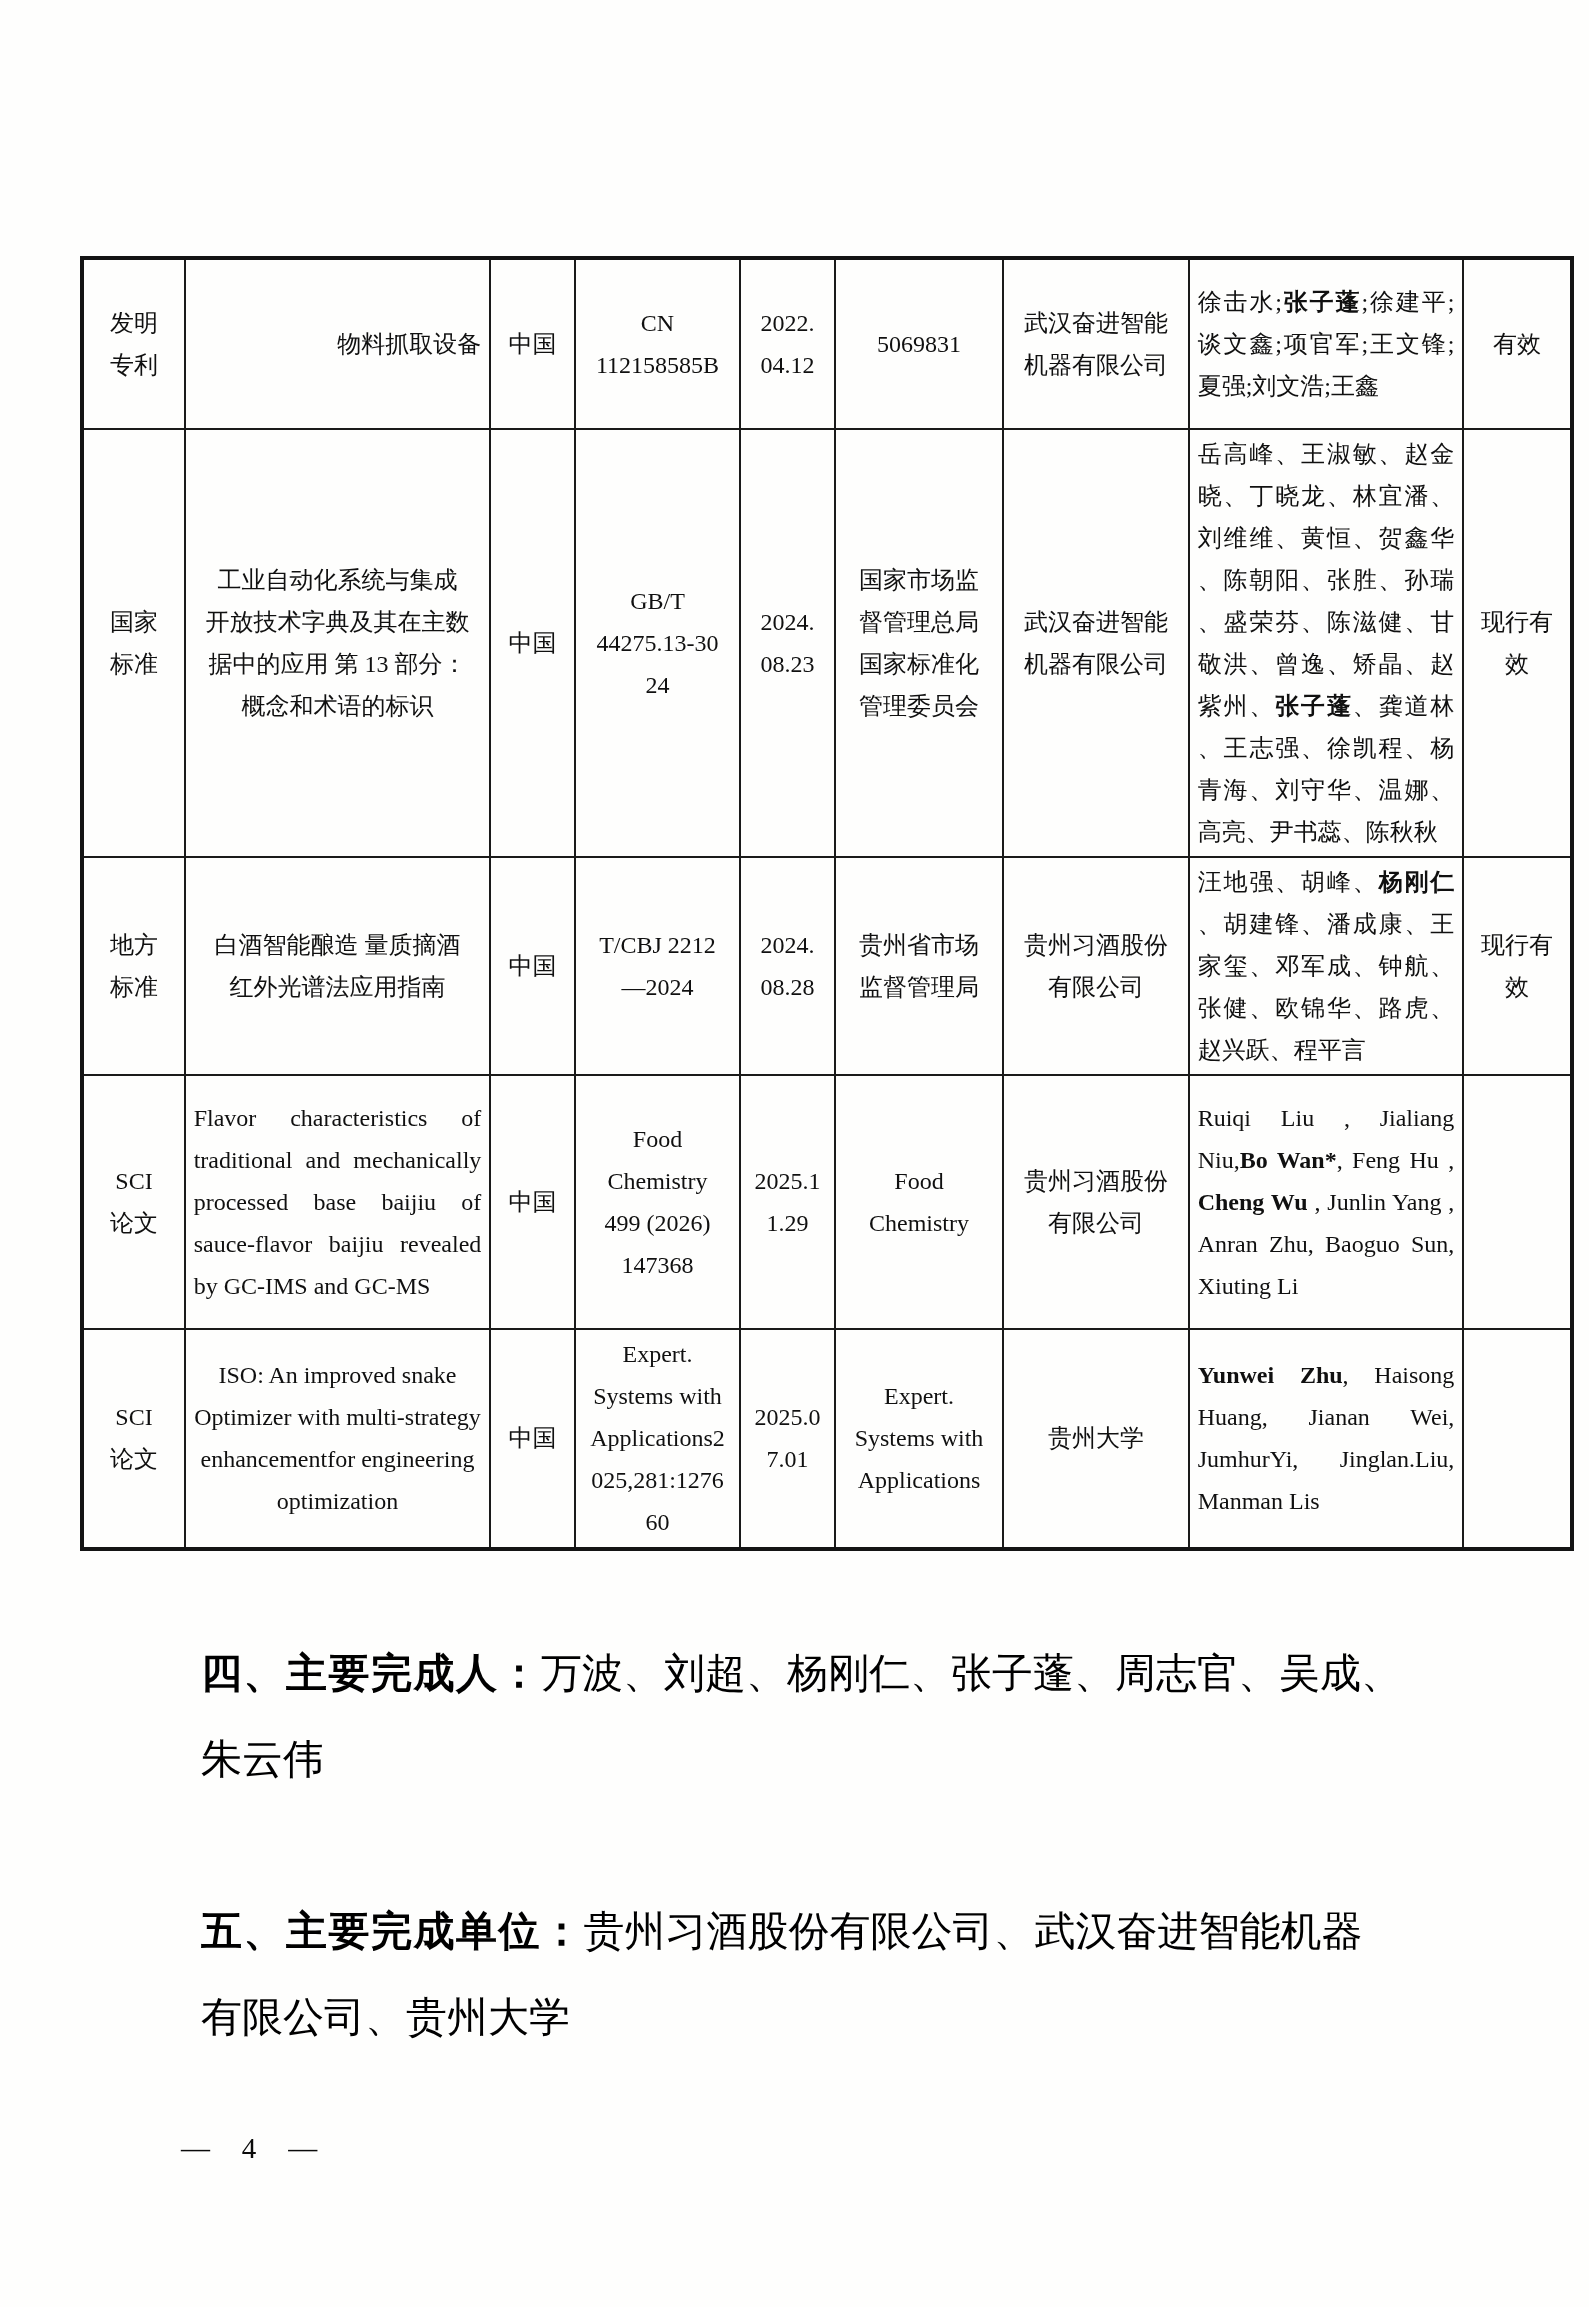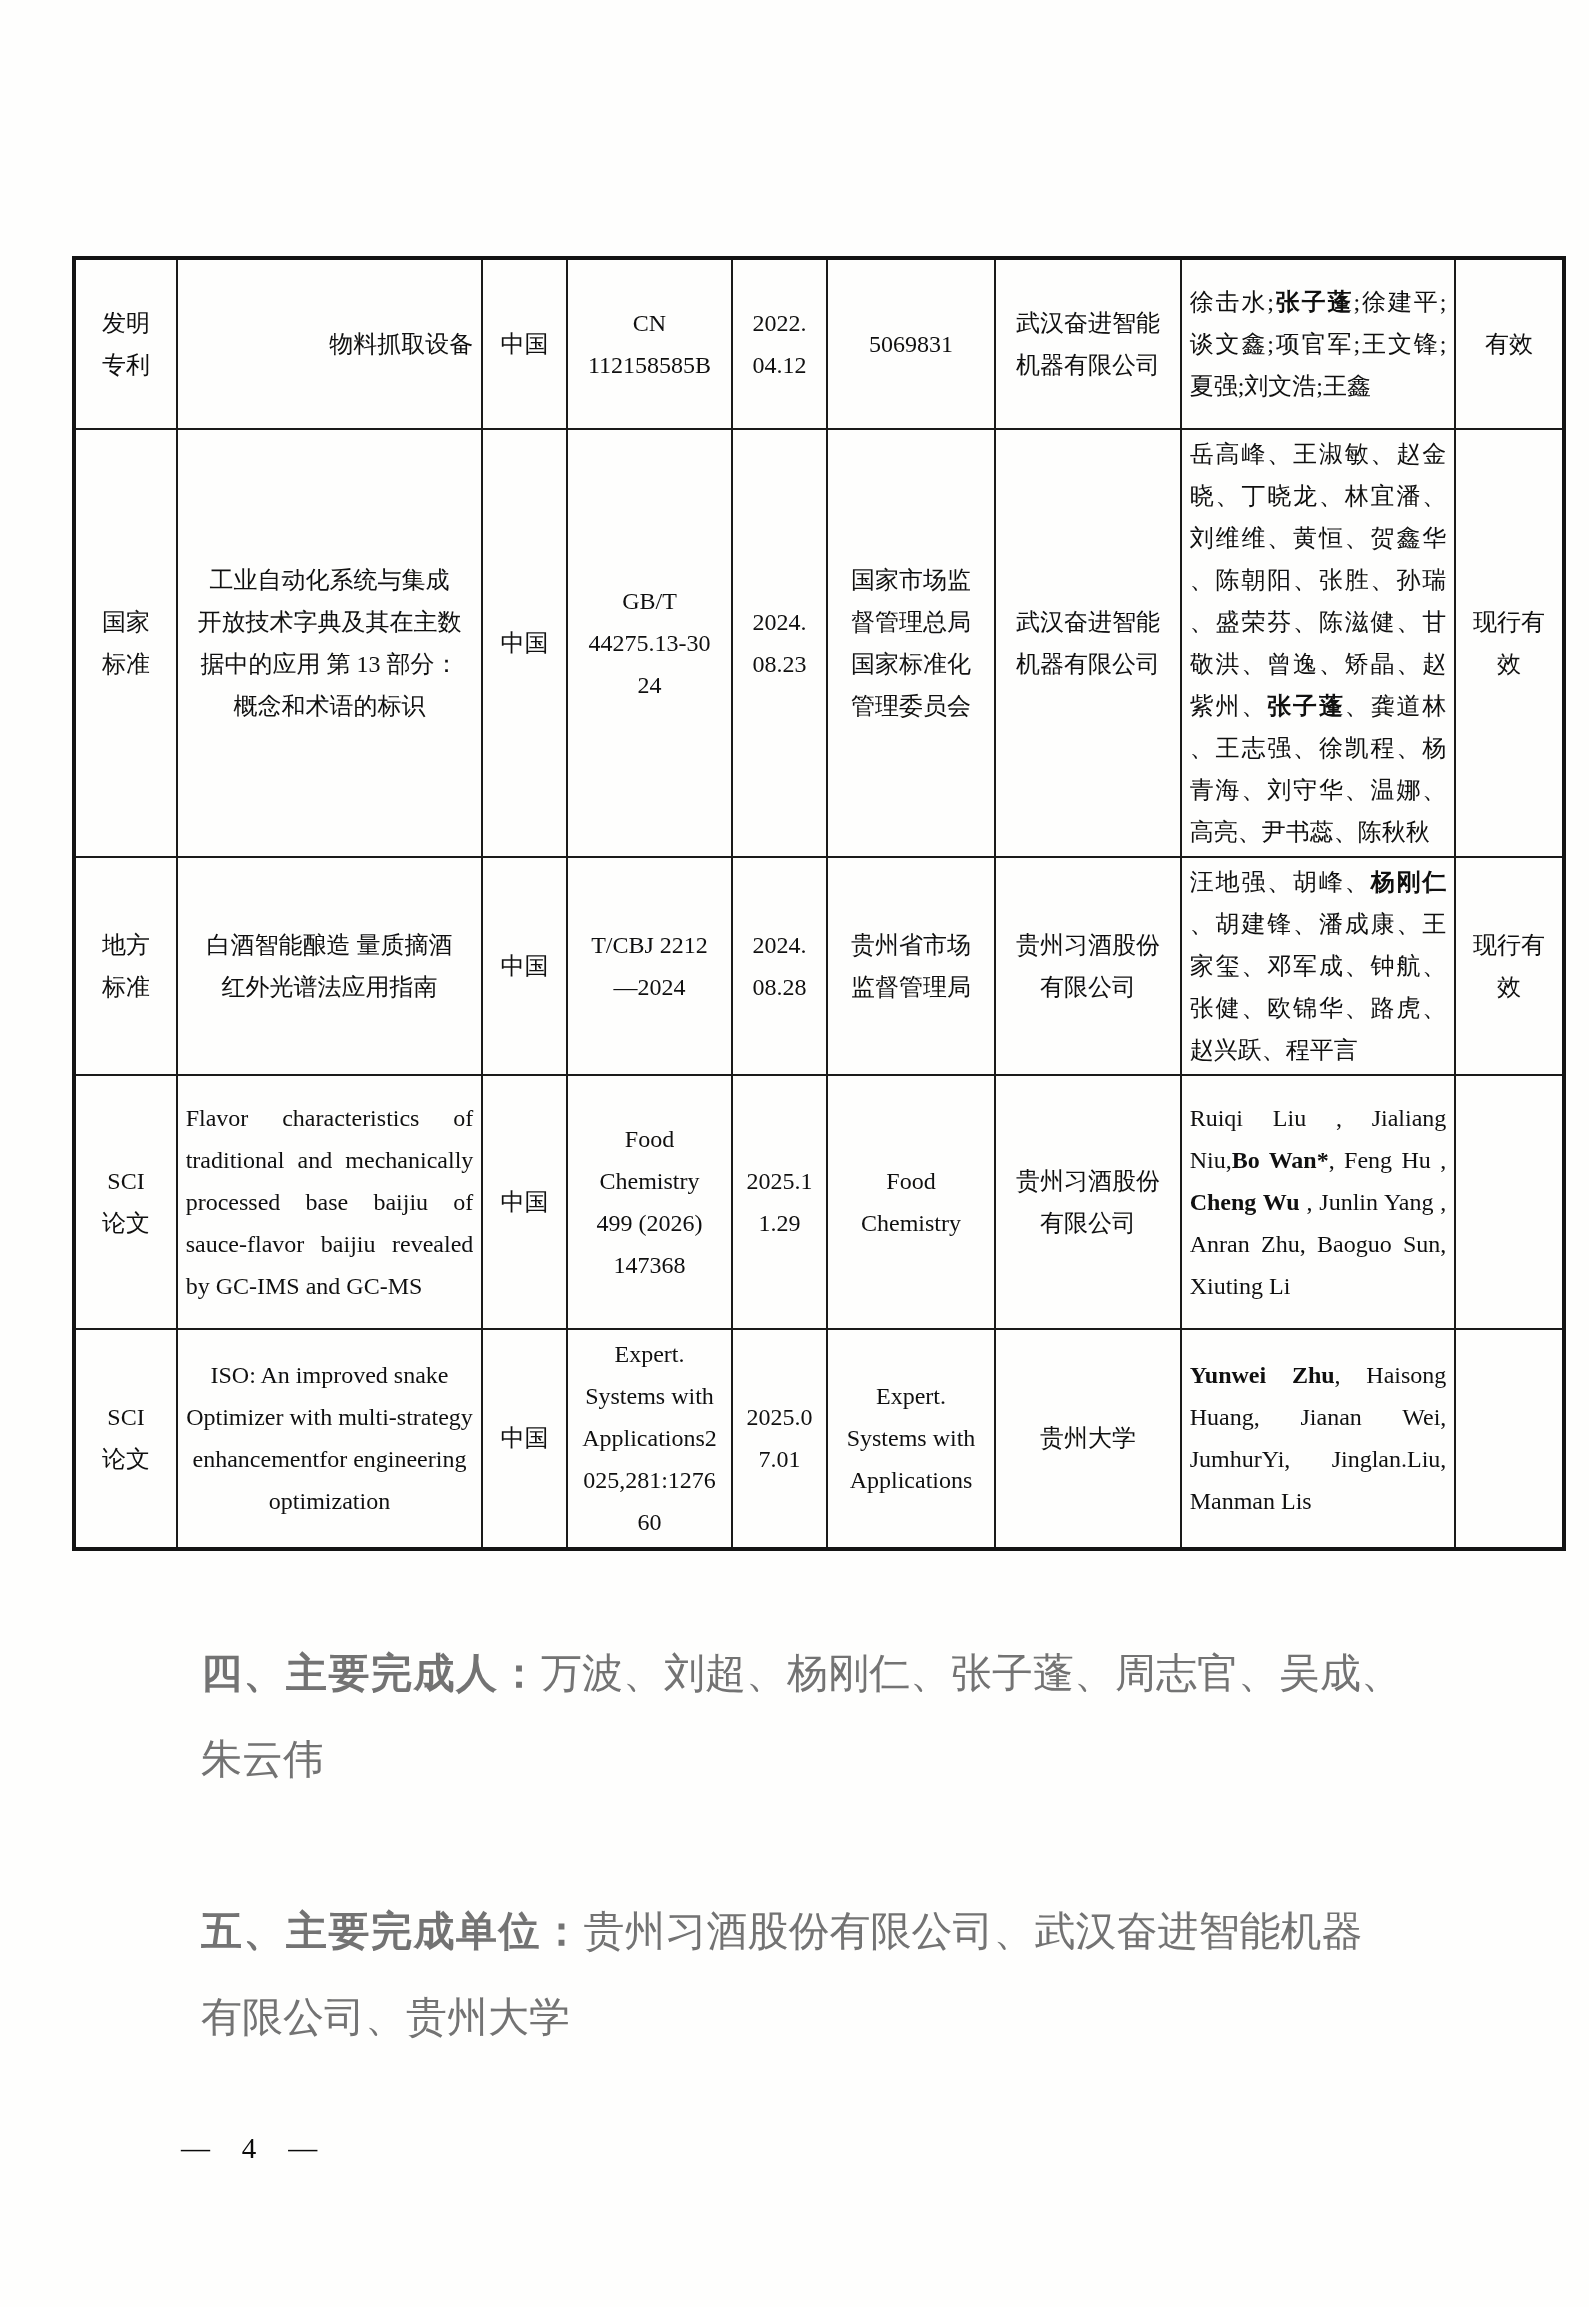--- a/index.html
+++ b/index.html
@@ -7,21 +7,21 @@
   .page{
     position:relative;
     width:1590px;height:2307px;
     background:#fefefdff;
     font-family:"Liberation Serif","DejaVu Serif",serif;
     color:#101010;
     overflow:hidden;
   }
   
   table.results{
-    position:absolute;left:72px;top:256px;
+    position:absolute;left:80px;top:256px;
     width:1491px;
     border-collapse:collapse;table-layout:fixed;
     border:4.6px solid #141414;
   }
   table.results td{
     border:2.3px solid #1a1a1a;
     vertical-align:middle;
     font-size:24px;
     line-height:42px;
     padding:3.1px 7.7px;
@@ -39,21 +39,21 @@
   td.title-just{text-align:justify;padding:3.1px 17px;}
   td.title-ragged{text-align:center;padding:3.1px 17px;}
   td.people-cjk{text-align:justify;line-break:anywhere;word-break:break-all;padding:3.1px 10.8px;}
   td.people-en{text-align:justify;padding:3.1px 10.8px;}
   .seg-b{font-weight:700;}
 
   
   .bottom-text{
     position:absolute;left:201px;top:1544px;width:1261px;
     font-size:41px;line-height:86px;
-    white-space:pre-line;color:#737373;
+    white-space:pre-line;color:#000000;
   }
   .bottom-text p{margin:0;}
   .bottom-text .seg-b{
     font-family:"Liberation Sans","DejaVu Sans",sans-serif;
     font-weight:700;letter-spacing:1.5px;
   }
   
   .page-number{
     position:absolute;left:181px;top:2132px;
     font-size:29px;letter-spacing:12.3px;color:#0a0a0a;

